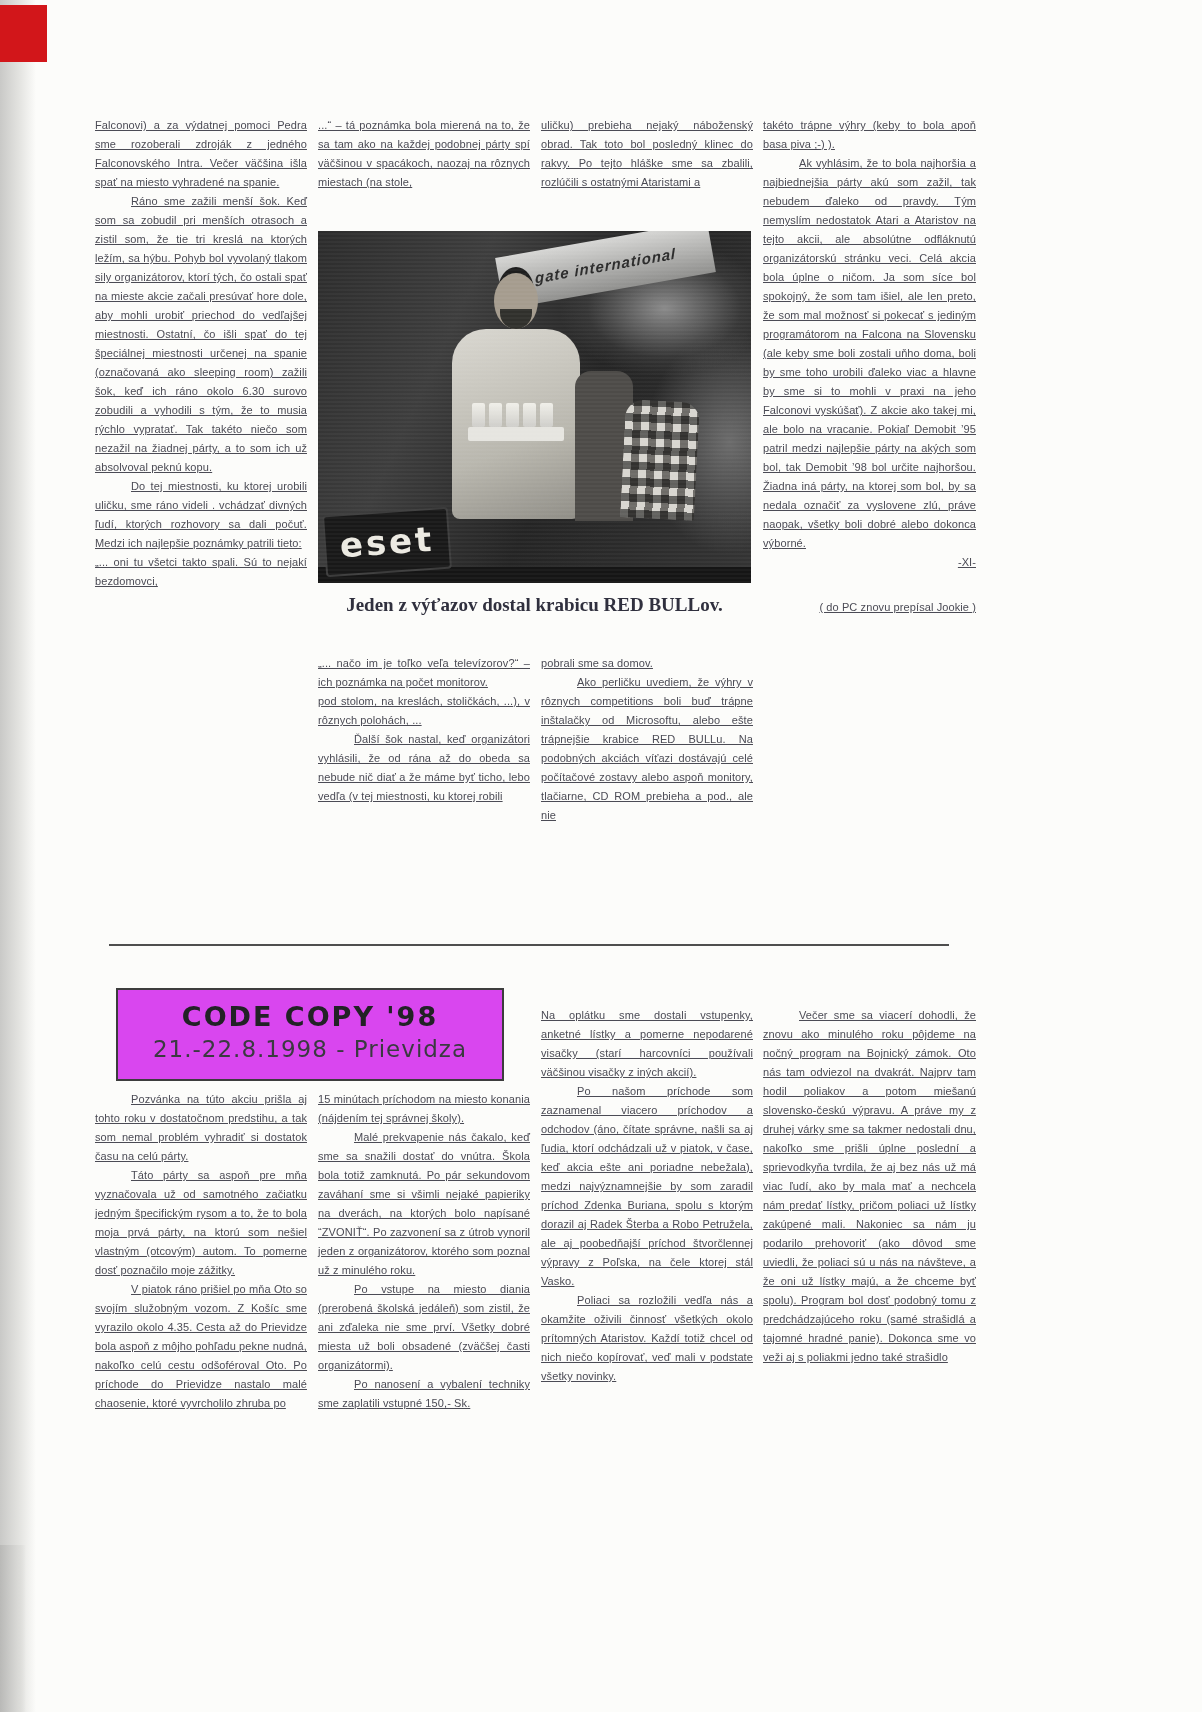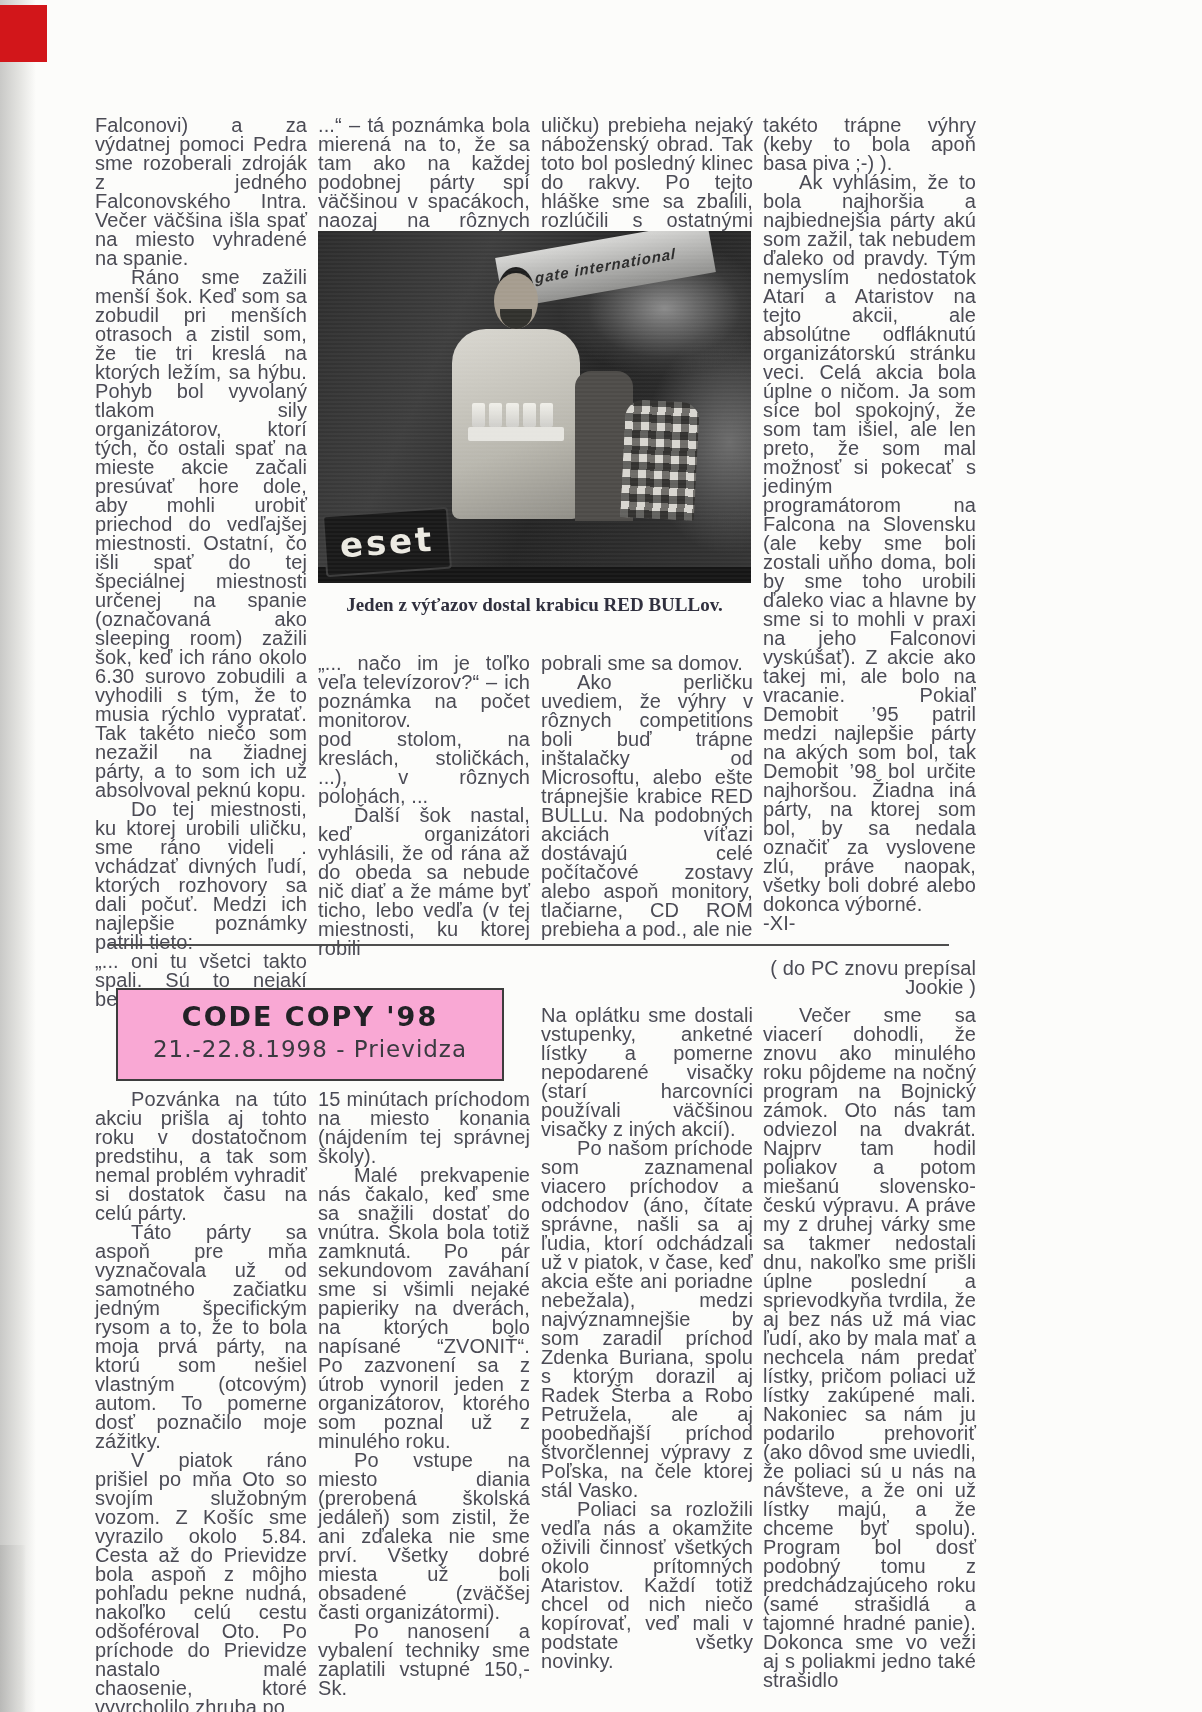--- a/index.html
+++ b/index.html
@@ -9,25 +9,25 @@
     font-family:"Liberation Sans",sans-serif;color:#4b4b55;
   }
   
   .scan-band{position:absolute;left:0;top:0;width:36px;height:1712px;
     background:linear-gradient(to right,#c9c9c7,#e4e4e1 55%,#fcfcfa);}
   .scan-band-bottom{position:absolute;left:0;top:1545px;width:26px;height:167px;
     background:linear-gradient(to right,#b9b9b7,#dadad7 70%,transparent);}
   .red-corner{position:absolute;left:0;top:5px;width:47px;height:57px;background:#d2161a;}
 
   
-  .col{position:absolute;width:212px;font-size:20px;line-height:19px;
-    text-align:justify;letter-spacing:.1px;}
+  .col{position:absolute;width:212px;font-size:11px;line-height:19px;
+    text-align:justify;letter-spacing:.1px;text-decoration:underline;}
   .col p{margin:0;padding:0;}
   .col p.ind{text-indent:36px;}
-  .sig{padding-right:14px;}
+  .sig{text-align:right;padding-right:14px;}
   .note{margin-top:26px !important;text-align:right;}
 
   .a1c1{left:95px;top:116px;}
   .a1c2t{left:318px;top:116px;}
   .a1c3t{left:541px;top:116px;}
   .a1c4{left:763px;top:116px;width:213px;}
   .a1c2b{left:318px;top:654px;}
   .a1c3b{left:541px;top:654px;}
 
   .a2c1{left:95px;top:1090px;}
@@ -69,21 +69,21 @@
     font-family:"DejaVu Sans",sans-serif;}
   .photo-bottom{position:absolute;left:0;bottom:0;width:100%;height:16px;background:#151515;}
 
   
   .caption{position:absolute;left:318px;top:592px;width:433px;text-align:center;
     font-family:"Liberation Serif",serif;font-weight:bold;font-size:19px;line-height:26px;color:#30303e;}
 
   
   .rule{position:absolute;left:109px;top:944px;width:840px;height:2px;background:#4e4e4e;}
   .title-box{position:absolute;left:116px;top:988px;width:384px;height:89px;
-    border:2px solid #3d3d3d;background:#f9a8d4;text-align:center;}
+    border:2px solid #3d3d3d;background:#d946ef;text-align:center;}
   .title-box .t1{margin-top:11px;font-family:"DejaVu Sans",sans-serif;font-weight:bold;
     font-size:27px;letter-spacing:2px;color:#222226;}
   .title-box .t2{margin-top:4px;font-family:"DejaVu Sans",sans-serif;
     font-size:23px;letter-spacing:1px;color:#3a3a40;text-align:center;}
 </style>
 </head>
 <body>
 
 <div class="page">
 
@@ -150,21 +150,21 @@
   <div class="rule"></div>
 
   <div class="title-box">
     <div class="t1">CODE COPY '98</div>
     <div class="t2">21.-22.8.1998 - Prievidza</div>
   </div>
 
   <div class="col a2c1">
     <p class="ind">Pozvánka na túto akciu prišla aj tohto roku v dostatočnom predstihu, a tak som nemal problém vyhradiť si dostatok času na celú párty.</p>
     <p class="ind">Táto párty sa aspoň pre mňa vyznačovala už od samotného začiatku jedným špecifickým rysom a to, že to bola moja prvá párty, na ktorú som nešiel vlastným (otcovým) autom. To pomerne dosť poznačilo moje zážitky.</p>
-    <p class="ind">V piatok ráno prišiel po mňa Oto so svojím služobným vozom. Z Košíc sme vyrazilo okolo 5.84. Cesta až do Prievidze bola aspoň z môjho pohľadu pekne nudná, nakoľko celú cestu odšoféroval Oto. Po príchode do Prievidze nastalo malé chaosenie, ktoré vyvrcholilo zhruba po</p>
+    <p class="ind">V piatok ráno prišiel po mňa Oto so svojím služobným vozom. Z Košíc sme vyrazilo okolo 4.35. Cesta až do Prievidze bola aspoň z môjho pohľadu pekne nudná, nakoľko celú cestu odšoféroval Oto. Po príchode do Prievidze nastalo malé chaosenie, ktoré vyvrcholilo zhruba po</p>
   </div>
 
   <div class="col a2c2">
     <p>15 minútach príchodom na miesto konania (nájdením tej správnej školy).</p>
     <p class="ind">Malé prekvapenie nás čakalo, keď sme sa snažili dostať do vnútra. Škola bola totiž zamknutá. Po pár sekundovom zaváhaní sme si všimli nejaké papieriky na dverách, na ktorých bolo napísané “ZVONIŤ“. Po zazvonení sa z útrob vynoril jeden z organizátorov, ktorého som poznal už z minulého roku.</p>
     <p class="ind">Po vstupe na miesto diania (prerobená školská jedáleň) som zistil, že ani zďaleka nie sme prví. Všetky dobré miesta už boli obsadené (zväčšej časti organizátormi).</p>
     <p class="ind">Po nanosení a vybalení techniky sme zaplatili vstupné 150,- Sk.</p>
   </div>
 
   <div class="col a2c3">

